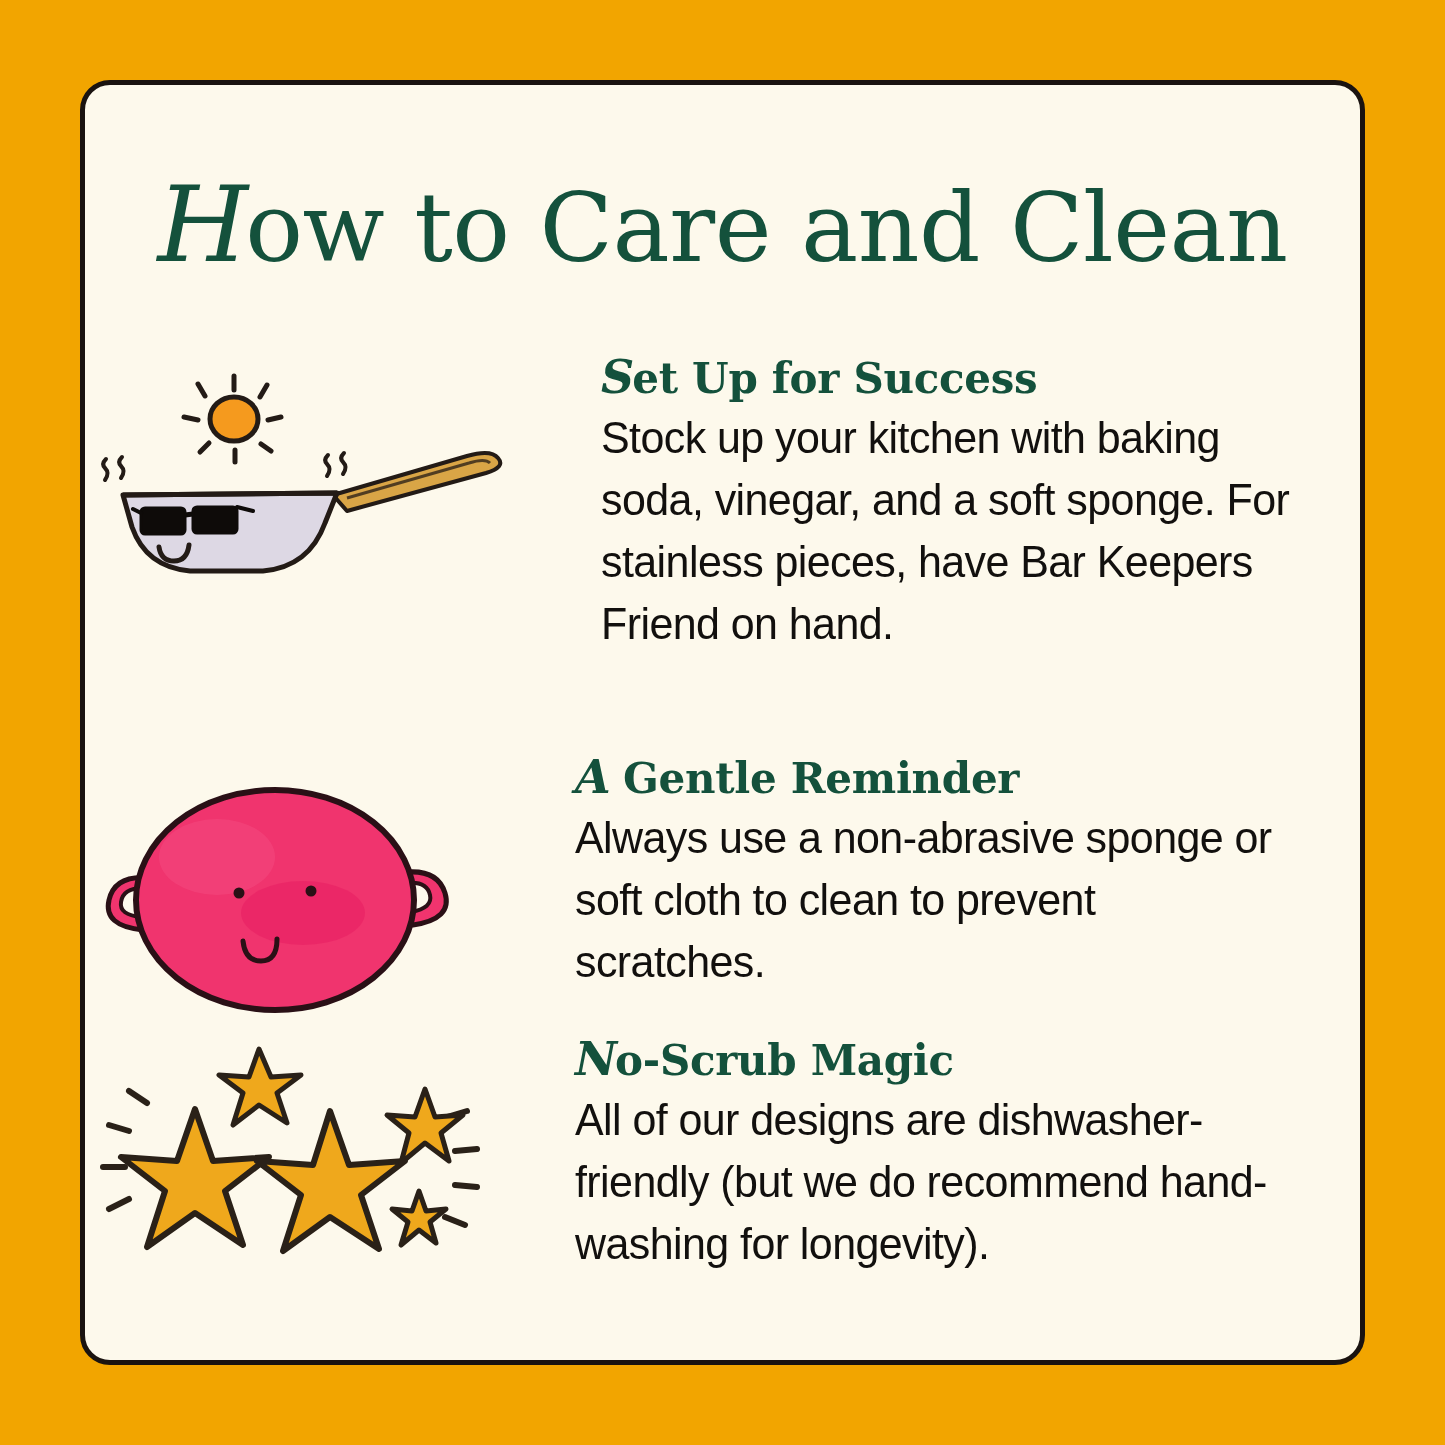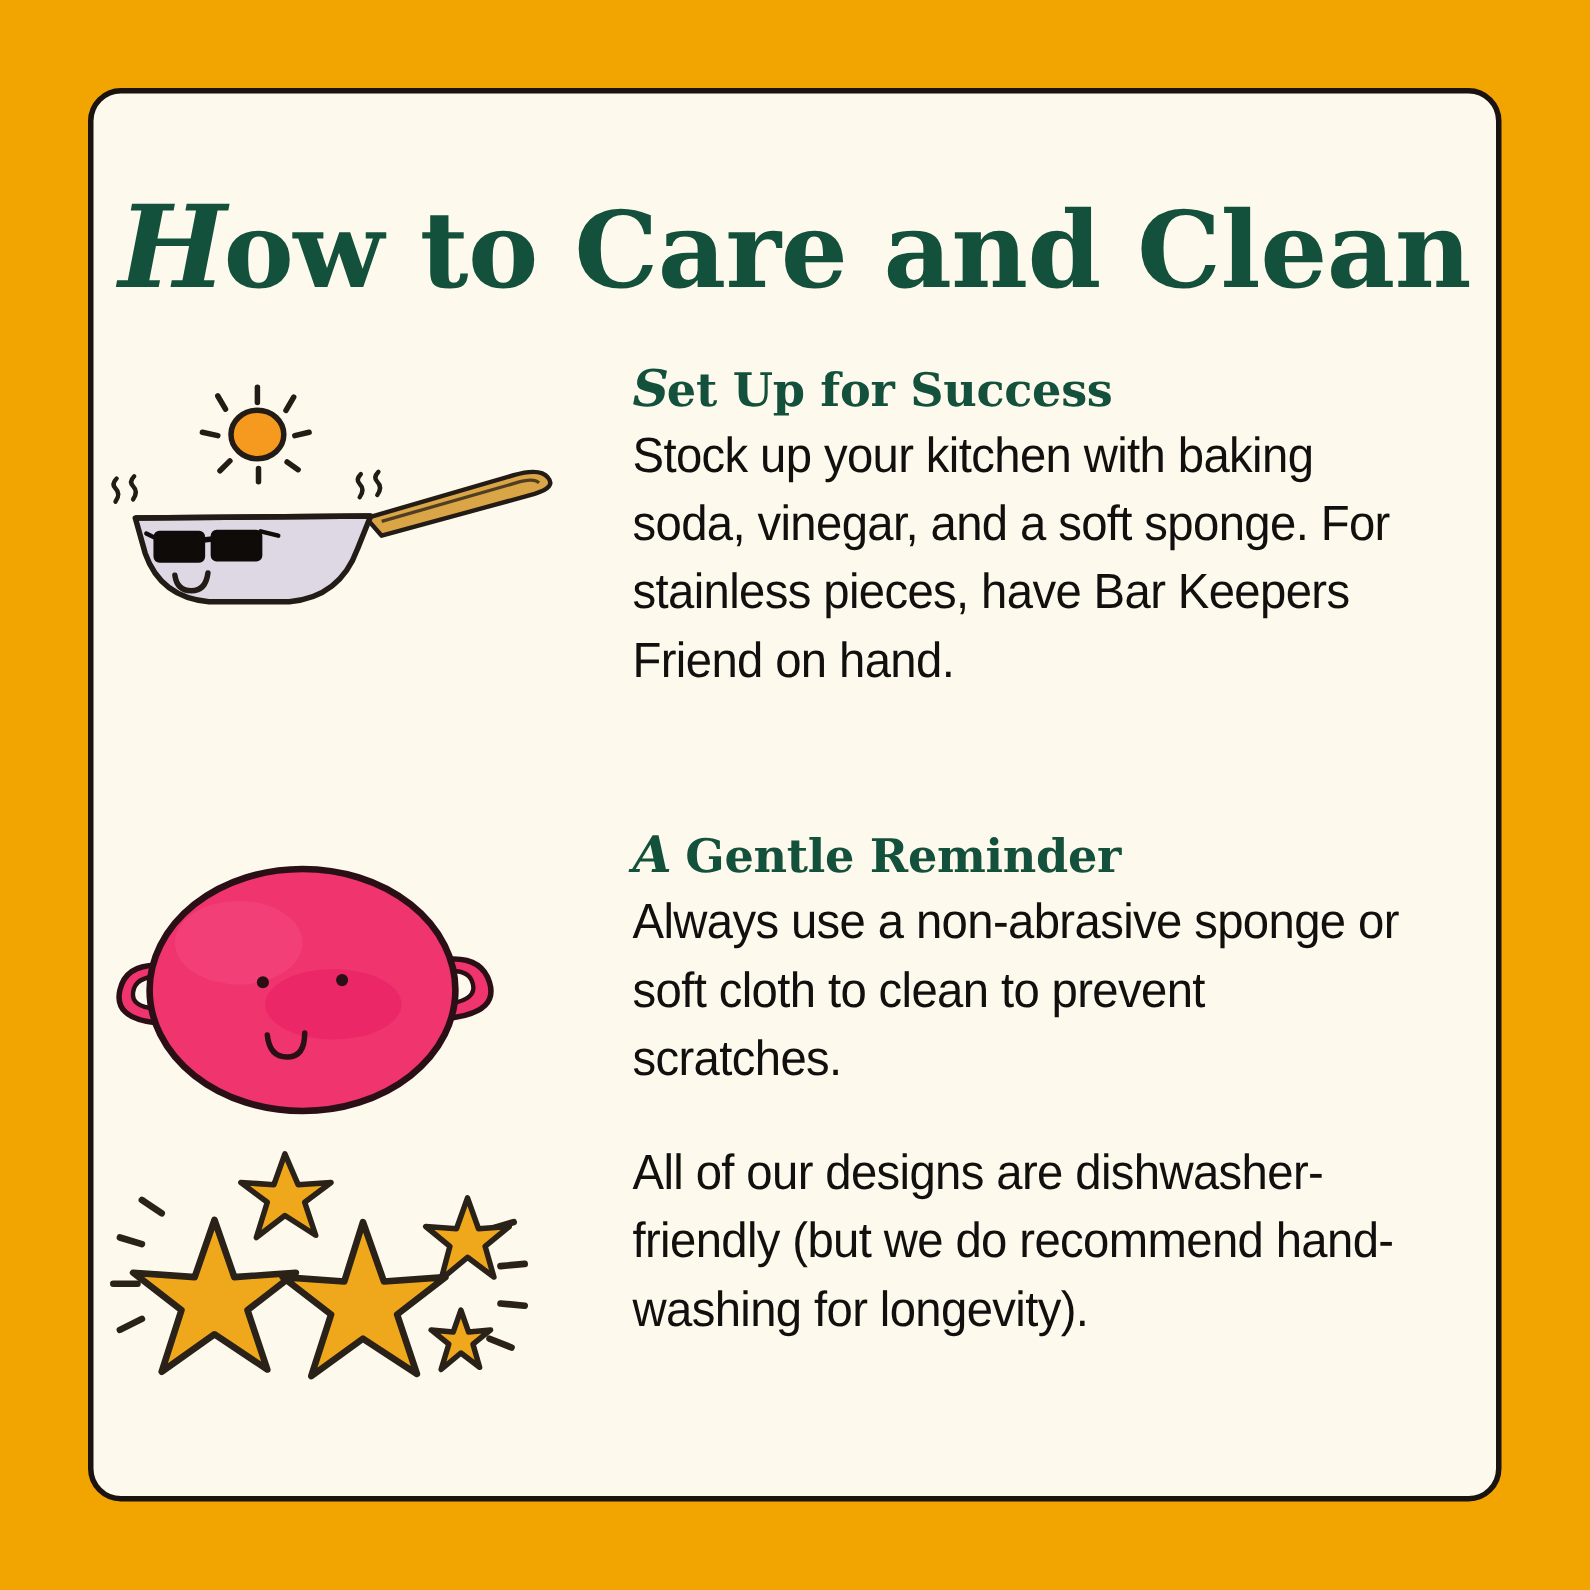--- a/index.html
+++ b/index.html
@@ -32,21 +32,21 @@
 
   
   .title {
     position: absolute;
     left: 0;
     top: 88px;
     width: 1275px;
     text-align: center;
     color: #14513C;
     font-family: "DejaVu Serif", "Liberation Serif", serif;
-    font-weight: 700;
+    font-weight: 400;
     font-size: 96px;
     letter-spacing: -0.5px;
     line-height: 1;
     white-space: nowrap;
   }
   .title .swash {
     font-style: italic;
     font-size: 104px;
     letter-spacing: -5px;
     padding-right: 2px;
@@ -54,21 +54,21 @@
 
   
   .row {
     position: absolute;
     left: 0;
     width: 1275px;
     height: 300px;
     display: flex;
     align-items: flex-start;
   }
-  #row-1 { top: 236px; }
+  #row-1 { top: 260px; gap: 26px; }
   #row-2 { top: 628px; margin-top: 32px; }
   #row-3 { top: 942px; }
 
   .art-cell {
     width: 490px;
     min-width: 490px;
     height: 300px;
     position: relative;
   }
   .text-cell {
@@ -228,18 +228,21 @@
 
           <path d="M245 84 L264 138 L320 134 L276 168 L294 222 L245 190 L198 224 L216 168 L172 134 L228 138 Z" fill="#EFA81C" stroke="#2A2118" stroke-width="6" stroke-linejoin="round"></path>
 
           <path d="M340 62 L350 90 L378 88 L356 106 L364 134 L340 116 L316 136 L324 106 L302 88 L330 90 Z" fill="#EFA81C" stroke="#2A2118" stroke-width="5" stroke-linejoin="round"></path>
 
           <path d="M334 164 L341 184 L361 182 L345 195 L351 216 L334 203 L316 218 L323 195 L307 182 L327 184 Z" fill="#EFA81C" stroke="#2A2118" stroke-width="5" stroke-linejoin="round"></path>
         </svg>
       </div>
 
       <div class="text-cell">
+        <h2 class="sec-head">
+          <span class="swash">N</span><span>o-Scrub Magic</span>
+        </h2>
         <p class="sec-body">All of our designs are dishwasher-friendly (but we do recommend hand-washing for longevity).</p>
       </div>
     </div>
 
   </div>
 </div>
 
 </body></html>

